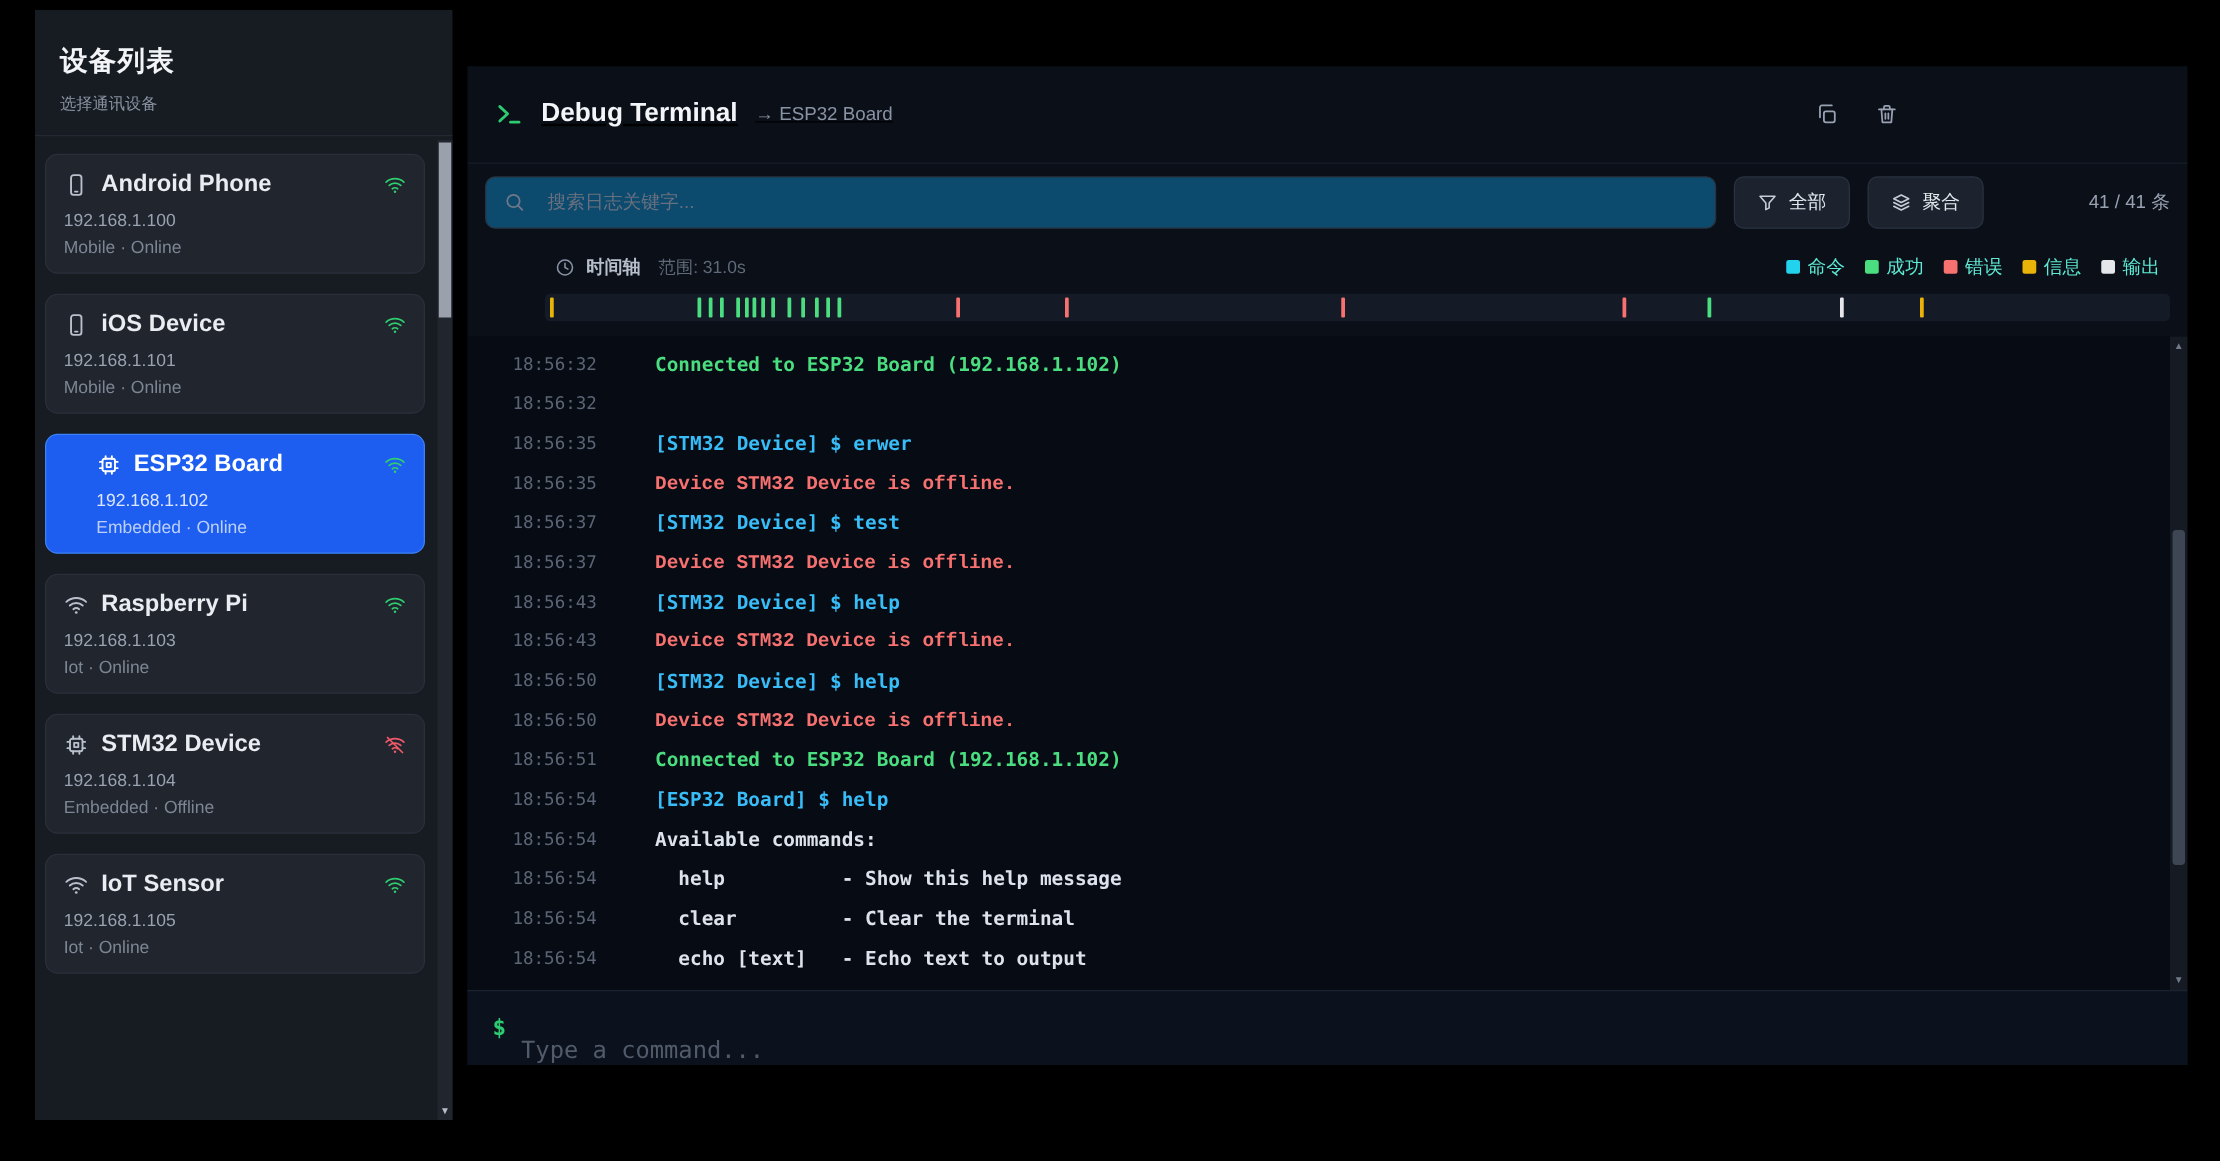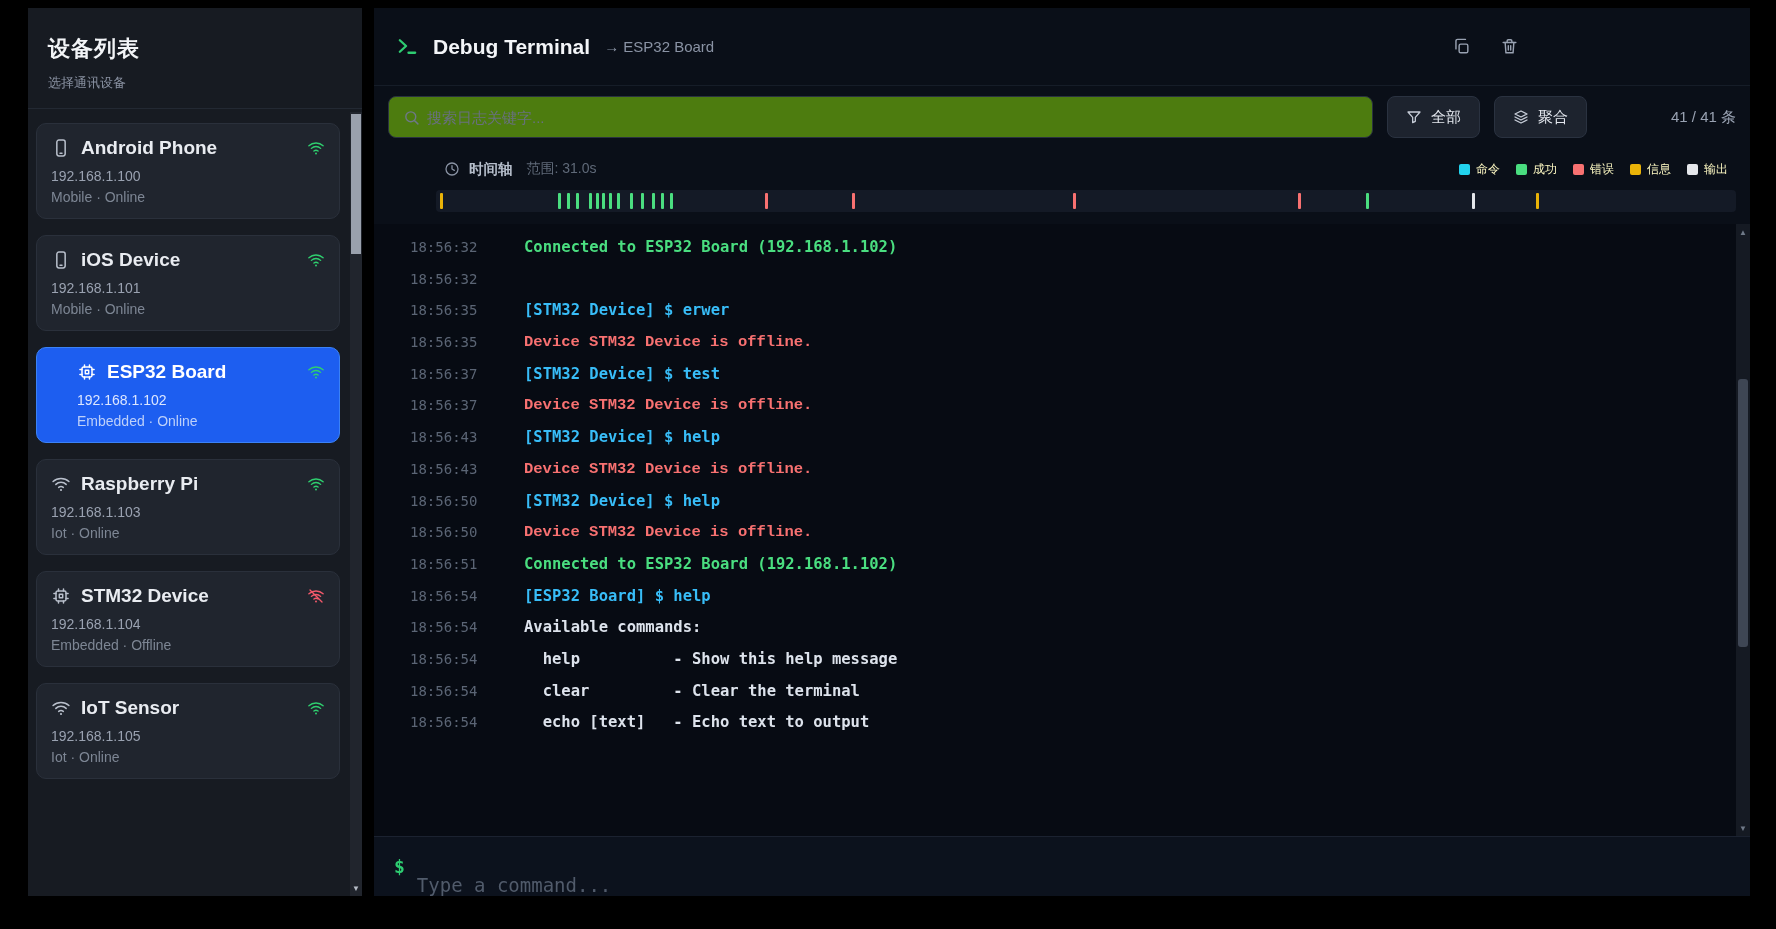--- a/index.html
+++ b/index.html
@@ -1,18 +1,18 @@
 <!DOCTYPE html>
 <html><head>
 <meta charset="utf-8">
 <style>
   * { margin:0; padding:0; box-sizing:border-box; }
   html,body { width:1776px; height:929px; background:#000; overflow:hidden;
               font-family:"Liberation Sans", sans-serif; }
-  .app { position:absolute; left:28px; top:8px; width:1722px; height:888px; display:flex; }
+  .app { position:absolute; left:28px; top:8px; width:1722px; height:888px; display:flex;align-items:center; }
 
   
   .sidebar { position:relative; width:334px; height:100%; background:#171b22; }
   .sb-header { padding:26px 20px 16px; border-bottom:1px solid #232933; }
   .sb-title { font-size:22px; font-weight:700; color:#f2f4f7; letter-spacing:1px; }
   .sb-sub { margin-top:10px; font-size:13px; color:#8a92a2; }
   .device-list { padding:14px 22px 0 8px; }
   .device-card { background:#20252e; border:1px solid #2a303b; border-radius:10px;
                  padding:13px 14px; margin-bottom:16px; cursor:pointer; }
   .device-card.selected { background:#1d5ef0; border-color:#3b82f6;padding-left:40px; }
@@ -33,51 +33,51 @@
   .sb-scroll { position:absolute; top:104px; right:0; bottom:0; width:12px; background:#21252d; }
   .sb-thumb { position:absolute; top:2px; left:1px; width:10px; height:140px; background:#9aa1ad; }
   .sb-arrow { position:absolute; left:0; width:12px; height:15px; color:#b6bcc6; font-size:8px;
               display:flex; align-items:center; justify-content:center; cursor:pointer; }
   .sb-arrow.down { bottom:0; }
 
   
   .main { position:relative; flex:1; margin-left:12px; background:#0a0f18;
           display:flex; flex-direction:column; }
   .main-header { position:relative; height:78px; flex:none; display:flex; align-items:center;
-                 padding:0 22px; border-bottom:1px solid #161d28; }
+                 padding:0 22px; border-bottom:1px solid #161d28;text-decoration:underline; }
   .term-icon { display:inline-flex; }
   .term-icon svg { width:23px; height:23px; }
   .main-title { font-size:21px; font-weight:700; color:#f3f5f8; margin-left:14px; }
   .target { margin-left:14px; font-size:15px; color:#8a93a4; }
   .header-actions { position:absolute; right:224px; top:0; height:100%;
                     display:flex; align-items:center; gap:14px; }
   .icon-btn { width:34px; height:34px; display:flex; align-items:center; justify-content:center;
               background:transparent; border:none; color:#99a2b2; cursor:pointer; border-radius:6px; }
   .icon-btn svg { width:19px; height:19px; }
 
   .toolbar { flex:none; display:flex; align-items:center; gap:14px; padding:10px 14px 12px; }
-  .search-box { width:985px; height:42px; background:#4d7c0f; border:1px solid #2a3240;
-                border-radius:8px; display:flex; align-items:center; padding:0 14px; gap:7px; }
+  .search-box { width:985px; height:42px; background:#0c4a6e; border:1px solid #2a3240;
+                border-radius:8px; display:flex; align-items:center; padding:0 14px; gap:18px; }
   .search-box svg { width:17px; height:17px; color:#6e7888; flex:none; }
   .search-input { flex:1; background:transparent; border:none; outline:none;
                   color:#dfe4ec; font-size:15px; font-family:inherit; }
   .search-input::placeholder { color:#68707f; }
   .tb-btn { height:42px; padding:0 18px; background:#1d232e; border:1px solid #2a3240;
             border-radius:8px; color:#e3e7ee; font-size:15px; display:flex; align-items:center;
             gap:9px; cursor:pointer; font-family:inherit; }
   .tb-btn svg { width:16px; height:16px; color:#c7cdd8; }
   .log-count { margin-left:auto; color:#99a2b2; font-size:15px; white-space:nowrap; }
 
   .timeline { flex:none; padding:6px 14px 12px;margin-left:48px; }
   .tl-head { display:flex; align-items:center; height:26px; padding:0 8px; }
   .tl-head svg { width:16px; height:16px; color:#8a93a4; flex:none; }
   .tl-label { margin-left:9px; font-size:14.5px; font-weight:600; color:#b7bfcc; }
   .tl-range { margin-left:14px; font-size:14px; color:#5f6978; }
   .legend { margin-left:auto; display:flex; gap:16px; align-items:center; }
-  .legend-item { display:flex; align-items:center; gap:6px; font-size:12px; color:#fef9c3; }
+  .legend-item { display:flex; align-items:center; gap:6px; font-size:15px; color:#5eead4; }
   .legend-sq { width:11px; height:11px; border-radius:2px; display:inline-block; }
   .tl-bar { position:relative; margin-top:8px; height:22px; background:#141a26;
             border-radius:4px; overflow:hidden; cursor:pointer; }
   .tick { position:absolute; top:3px; width:3px; height:16px; border-radius:1px; }
 
   .log { position:relative; flex:1; background:#070b13; overflow:hidden; }
   .log-lines { padding:8px 0; font-family:"DejaVu Sans Mono", monospace; }
   .log-row { display:flex; height:31.7px; line-height:31.7px; padding-left:12px;margin-left:24px; }
   .log-time { width:96px; flex:none; font-size:14px; color:#5b6575; }
   .log-text { margin-left:18px; font-size:15.5px; font-weight:600; white-space:pre; }

